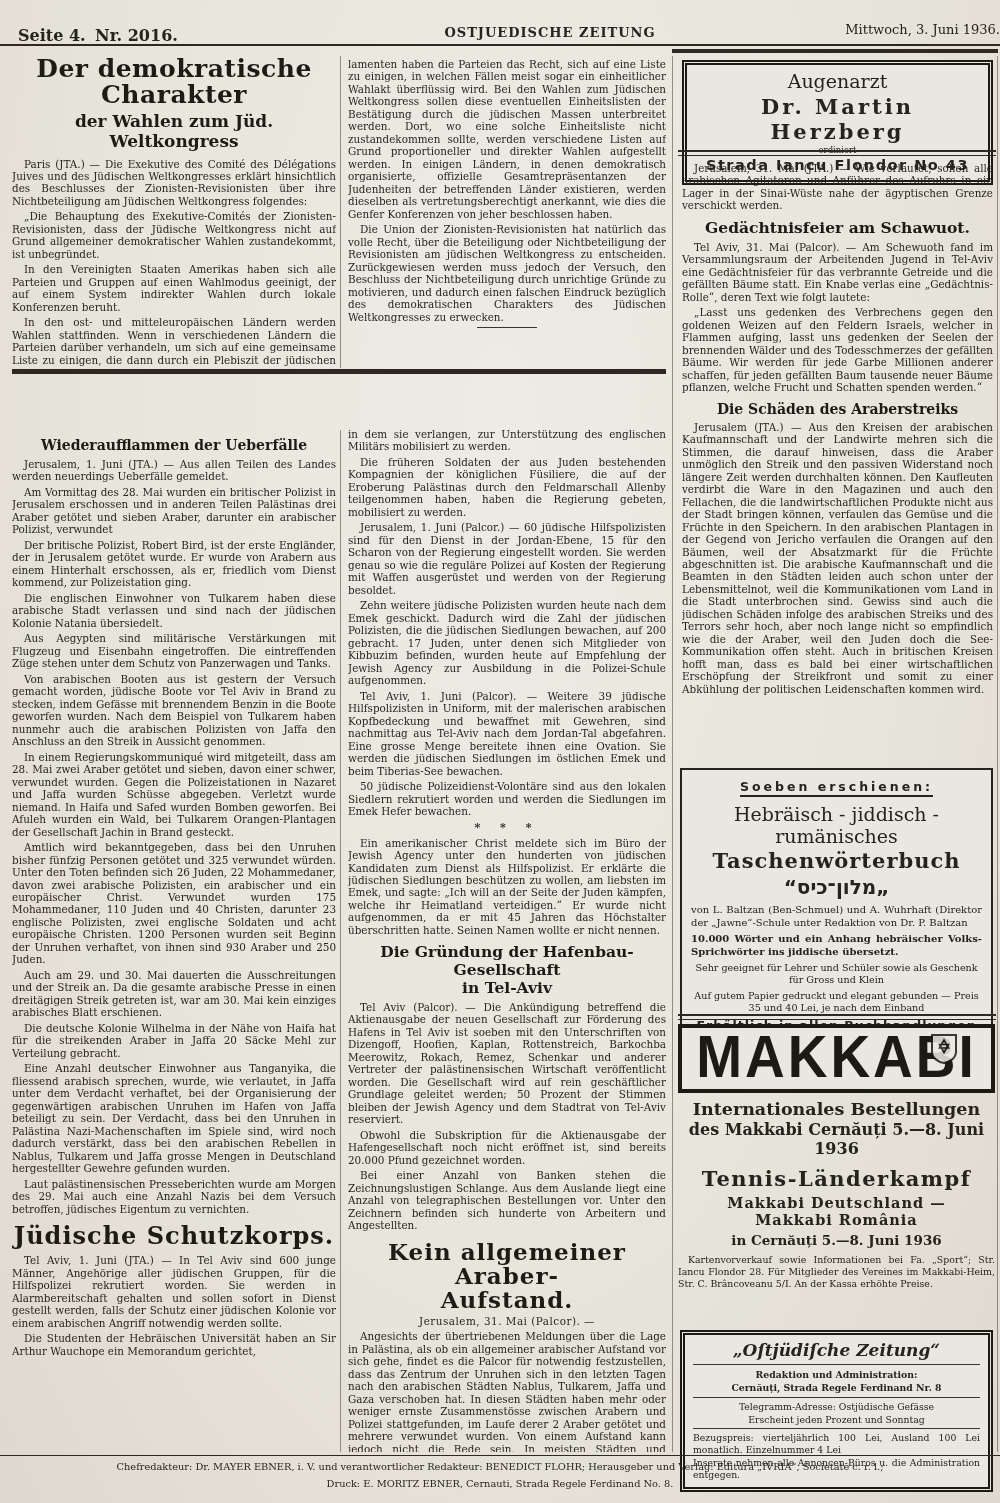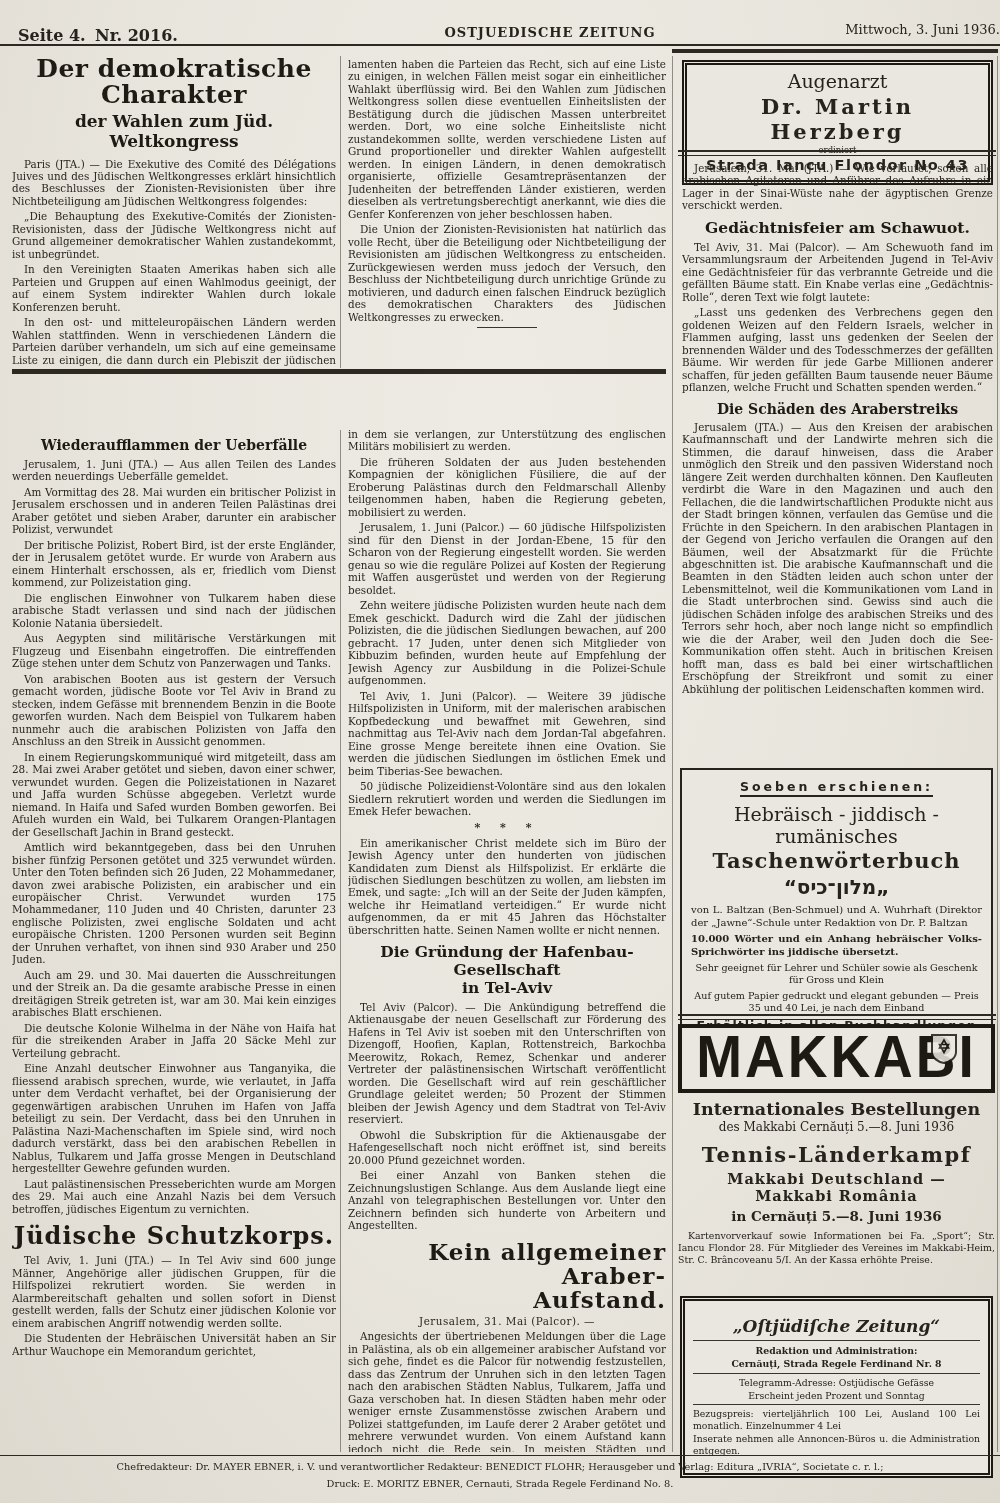--- a/index.html
+++ b/index.html
@@ -34,26 +34,26 @@
   .ad-buch .t1{font-size:19px;margin:1px 0;}
   .ad-buch .t2{font-size:21px;font-weight:bold;letter-spacing:1px;margin:1px 0 2px;}
   .ad-buch .heb{font-size:20px;font-weight:bold;direction:rtl;margin:0 0 5px;font-family:"DejaVu Sans",sans-serif;}
   .ad-buch .sp{font-size:10px;text-align:justify;text-indent:0;margin:0 0 4px;line-height:1.25;}
   .ad-buch .spc{font-size:9.6px;text-align:center;margin:0 0 4px;line-height:1.25;}
   .ad-buch .b{font-weight:bold;}
   .ad-buch .avail{font-family:"DejaVu Sans",sans-serif;font-size:12.5px;font-weight:bold;letter-spacing:1px;margin:2px 0 3px;}
   .ad-makkabi-box{border:4px solid #1d1913;text-align:center;padding:2px 0 4px;position:relative;background:#eae7e0;}
   .mk-logo{font-family:"Liberation Sans",sans-serif;font-weight:bold;font-size:55px;letter-spacing:3px;line-height:1;transform:scaleY(1.08);color:#1d1913;}
   .mk1{font-size:17.5px;font-weight:bold;text-align:center;margin:6px 0 1px;}
-  .mk2{font-size:12px;font-weight:normal;text-align:center;margin:0 0 8px;}
+  .mk2{font-size:16px;font-weight:bold;text-align:center;margin:0 0 8px;}
   .mk3{font-size:21px;font-weight:bold;letter-spacing:1.5px;text-align:center;margin:0 0 3px;}
   .mk4{font-size:14.5px;font-weight:bold;letter-spacing:1px;text-align:center;margin:0;}
   .mk6{font-size:13.5px;font-weight:bold;text-align:center;margin:4px 0 6px;}
   .mkp{font-size:9.4px;text-align:justify;text-indent:10px;line-height:1.25;margin:0;}
-  .ad-ztg{border:5px double #1d1913;padding:15px 8px;background:#eae7e0;}
+  .ad-ztg{border:5px double #1d1913;padding:5px 8px;background:#eae7e0;margin-top:34px;}
   .ad-ztg .title{font-size:17px;font-weight:bold;font-style:italic;text-align:center;margin:0 0 4px;border-bottom:1px solid #3a352c;padding-bottom:4px;}
   .ad-ztg .ln{font-size:9.3px;text-align:center;margin:1.5px 0;line-height:1.25;}
   .ad-ztg .b{font-weight:bold;}
   .ad-ztg .sep{border-bottom:1px solid #3a352c;padding-bottom:3px;margin-bottom:3px;}
   .footer-line{font-size:9.8px;text-align:center;color:#29251f;}
   .dateline{letter-spacing:.5px;}
 </style>
 </head>
 <body>
 
@@ -116,21 +116,21 @@
     <p class="p">50 jüdische Polizeidienst-Volontäre sind aus den lokalen Siedlern rekrutiert worden und werden die Siedlungen im Emek Hefer bewachen.</p>
     <div class="stars">* * *</div>
     <p class="p">Ein amerikanischer Christ meldete sich im Büro der Jewish Agency unter den hunderten von jüdischen Kandidaten zum Dienst als Hilfspolizist. Er erklärte die jüdischen Siedlungen beschützen zu wollen, am liebsten im Emek, und sagte: „Ich will an der Seite der Juden kämpfen, welche ihr Heimatland verteidigen.“ Er wurde nicht aufgenommen, da er mit 45 Jahren das Höchstalter überschritten hatte. Seinen Namen wollte er nicht nennen.</p>
     <div class="h-med">
       <div>Die Gründung der Hafenbau-Gesellschaft</div>
       <div>in Tel-Aviv</div>
     </div>
     <p class="p">Tel Aviv (Palcor). — Die Ankündigung betreffend die Aktienausgabe der neuen Gesellschaft zur Förderung des Hafens in Tel Aviv ist soeben mit den Unterschriften von Dizengoff, Hoofien, Kaplan, Rottenstreich, Barkochba Meerowitz, Rokach, Remez, Schenkar und anderer Vertreter der palästinensischen Wirtschaft veröffentlicht worden. Die Gesellschaft wird auf rein geschäftlicher Grundlage geleitet werden; 50 Prozent der Stimmen bleiben der Jewish Agency und dem Stadtrat von Tel-Aviv reserviert.</p>
     <p class="p">Obwohl die Subskription für die Aktienausgabe der Hafengesellschaft noch nicht eröffnet ist, sind bereits 20.000 Pfund gezeichnet worden.</p>
     <p class="p">Bei einer Anzahl von Banken stehen die Zeichnungslustigen Schlange. Aus dem Auslande liegt eine Anzahl von telegraphischen Bestellungen vor. Unter den Zeichnern befinden sich hunderte von Arbeitern und Angestellten.</p>
-    <div class="h-big" style="font-size:23px;margin-bottom:3px;text-align:right;">
+    <div class="h-big" style="font-size:23px;margin-bottom:3px;">
       <div>Kein allgemeiner Araber-</div>
       <div>Aufstand.</div>
     </div>
     <div class="p ni center dateline" style="text-align:center;">Jerusalem, 31. Mai (Palcor). —</div>
     <p class="p">Angesichts der übertriebenen Meldungen über die Lage in Palästina, als ob ein allgemeiner arabischer Aufstand vor sich gehe, findet es die Palcor für notwendig festzustellen, dass das Zentrum der Unruhen sich in den letzten Tagen nach den arabischen Städten Nablus, Tulkarem, Jaffa und Gaza verschoben hat. In diesen Städten haben mehr oder weniger ernste Zusammenstösse zwischen Arabern und Polizei stattgefunden, im Laufe derer 2 Araber getötet und mehrere verwundet wurden. Von einem Aufstand kann jedoch nicht die Rede sein. In meisten Städten und arabischen Dörfern ist die Ruhe ungestört. Das wirtschaftliche Leben des Jischuw nimmt seinen normalen Gang, die Zufuhr von Lebensmitteln ist ebenfalls normal. Die Häfen von Tel Aviv und Haifa arbeiten ununterbrochen.</p>
   </div>
 
   <div class="abs" style="left:682px;top:60px;width:311px;">
     <div class="ad-herzberg">
       <div class="l1">Augenarzt</div>

